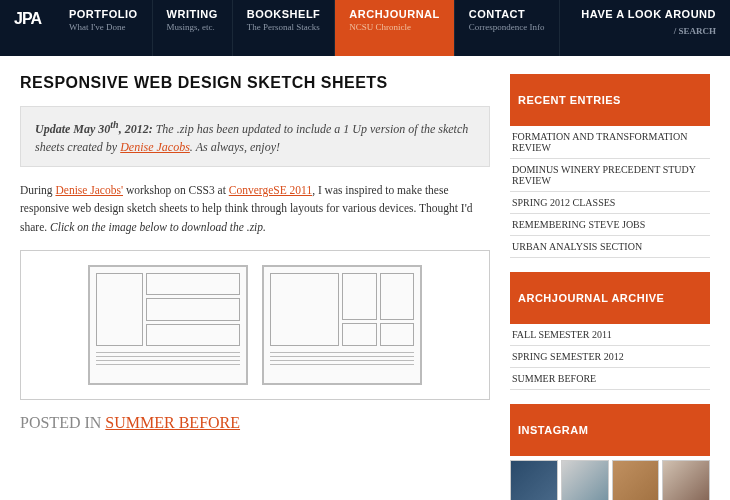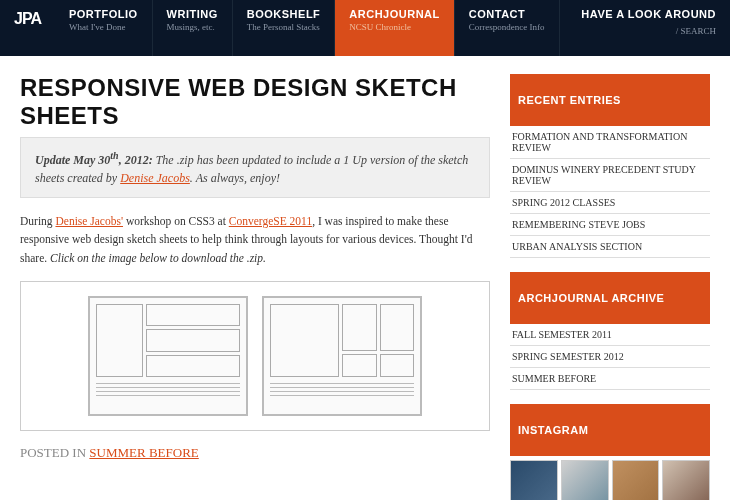--- a/index.html
+++ b/index.html
@@ -6,48 +6,48 @@
 body { font-family: Georgia, serif; background: #fff; width: 730px; }
 
 .topnav { background: #0a1628; display: flex; align-items: stretch; height: 56px; }
 .logo { color: #fff; font-family: 'Arial Narrow', sans-serif; font-weight: bold; font-size: 16px; padding: 10px 14px; letter-spacing: -1px; }
 .nav-item { padding: 8px 14px; border-right: 1px solid #1a2838; cursor: pointer; }
 .nav-item.active { background: #d94d1a; }
 .nav-title { color: #fff; font-family: 'Arial Narrow', sans-serif; font-weight: bold; font-size: 11px; letter-spacing: 0.5px; display: block; }
 .nav-sub { color: #8a95a5; font-size: 9px; display: block; margin-top: 2px; }
 .nav-item.active .nav-sub { color: #f0c0a0; }
 .search-area { margin-left: auto; padding: 8px 14px; text-align: right; }
-.search-label { color: #8a95a5; font-size: 9px; }
+.search-label { color: #8a95a5; font-size: 9px; font-weight: bold; }
 
 .container { display: flex; padding: 18px 20px 10px 20px; }
 .main { flex: 1; padding-right: 20px; }
 .sidebar { width: 200px; }
 
-h1 { font-family: 'Arial Narrow', sans-serif; font-size: 24px; font-weight: bold; letter-spacing: 0.5px; color: #111; margin-bottom: 7px; }
+h1 { font-family: 'Arial Narrow', sans-serif; font-size: 16px; font-weight: bold; letter-spacing: 0.5px; color: #111; margin-bottom: 14px; }
 
 .update-box { background: #f0f0f0; border: 1px solid #ddd; padding: 10px 14px; font-size: 12px; font-style: italic; color: #444; line-height: 1.5; margin-bottom: 14px; }
 .update-box a { color: #d94d1a; }
 
 .body-text { font-size: 11.5px; color: #333; line-height: 1.6; margin-bottom: 14px; }
 .body-text a { color: #d94d1a; }
 .body-text em { font-style: italic; }
 
 .sketch-container { border: 1px solid #ccc; padding: 14px; display: flex; gap: 14px; justify-content: center; margin-bottom: 14px; }
 .sketch { width: 160px; height: 120px; border: 2px solid #bbb; background: #fafafa; padding: 6px; position: relative; }
 .sketch-grid { display: grid; gap: 3px; height: 70%; }
 .sketch1 .sketch-grid { grid-template-columns: 1fr 2fr; grid-template-rows: 1fr 1fr 1fr; }
 .sketch1 .sk-big { grid-row: span 3; border: 1px solid #aaa; }
 .sketch1 .sk-cell { border: 1px solid #aaa; }
 .sketch2 .sketch-grid { grid-template-columns: 2fr 1fr 1fr; grid-template-rows: 2fr 1fr; }
 .sketch2 .sk-big { grid-row: span 2; border: 1px solid #aaa; }
 .sketch2 .sk-cell { border: 1px solid #aaa; }
 .sketch-lines { margin-top: 6px; }
 .sketch-lines div { height: 1px; background: #bbb; margin-bottom: 3px; }
 
-.posted { font-size: 13px; color: #888; }
+.posted { font-size: 16px; color: #888; }
 .posted a { color: #d94d1a; }
 
 .widget-header { background: #d94d1a; color: #fff; font-family: 'Arial Narrow', sans-serif; font-weight: bold; font-size: 11px; letter-spacing: 0.5px; padding: 20px 8px; margin-bottom: 0; }
 .widget-list { margin-bottom: 14px; border-top: none; }
 .widget-list li { list-style: none; font-size: 10px; color: #333; padding: 5px 2px; border-bottom: 1px solid #ddd; cursor: pointer; }
 
 .instagram-grid { display: grid; grid-template-columns: repeat(4, 1fr); gap: 3px; margin-top: 4px; margin-bottom: 4px; }
 .ig-thumb { width: 100%; aspect-ratio: 1; background: #888; border: 1px solid #ccc; }
 .ig-thumb:nth-child(1) { background: linear-gradient(135deg,#2a4a6a,#4a6a8a); }
 .ig-thumb:nth-child(2) { background: linear-gradient(135deg,#d0d0d0,#7090a0); }

